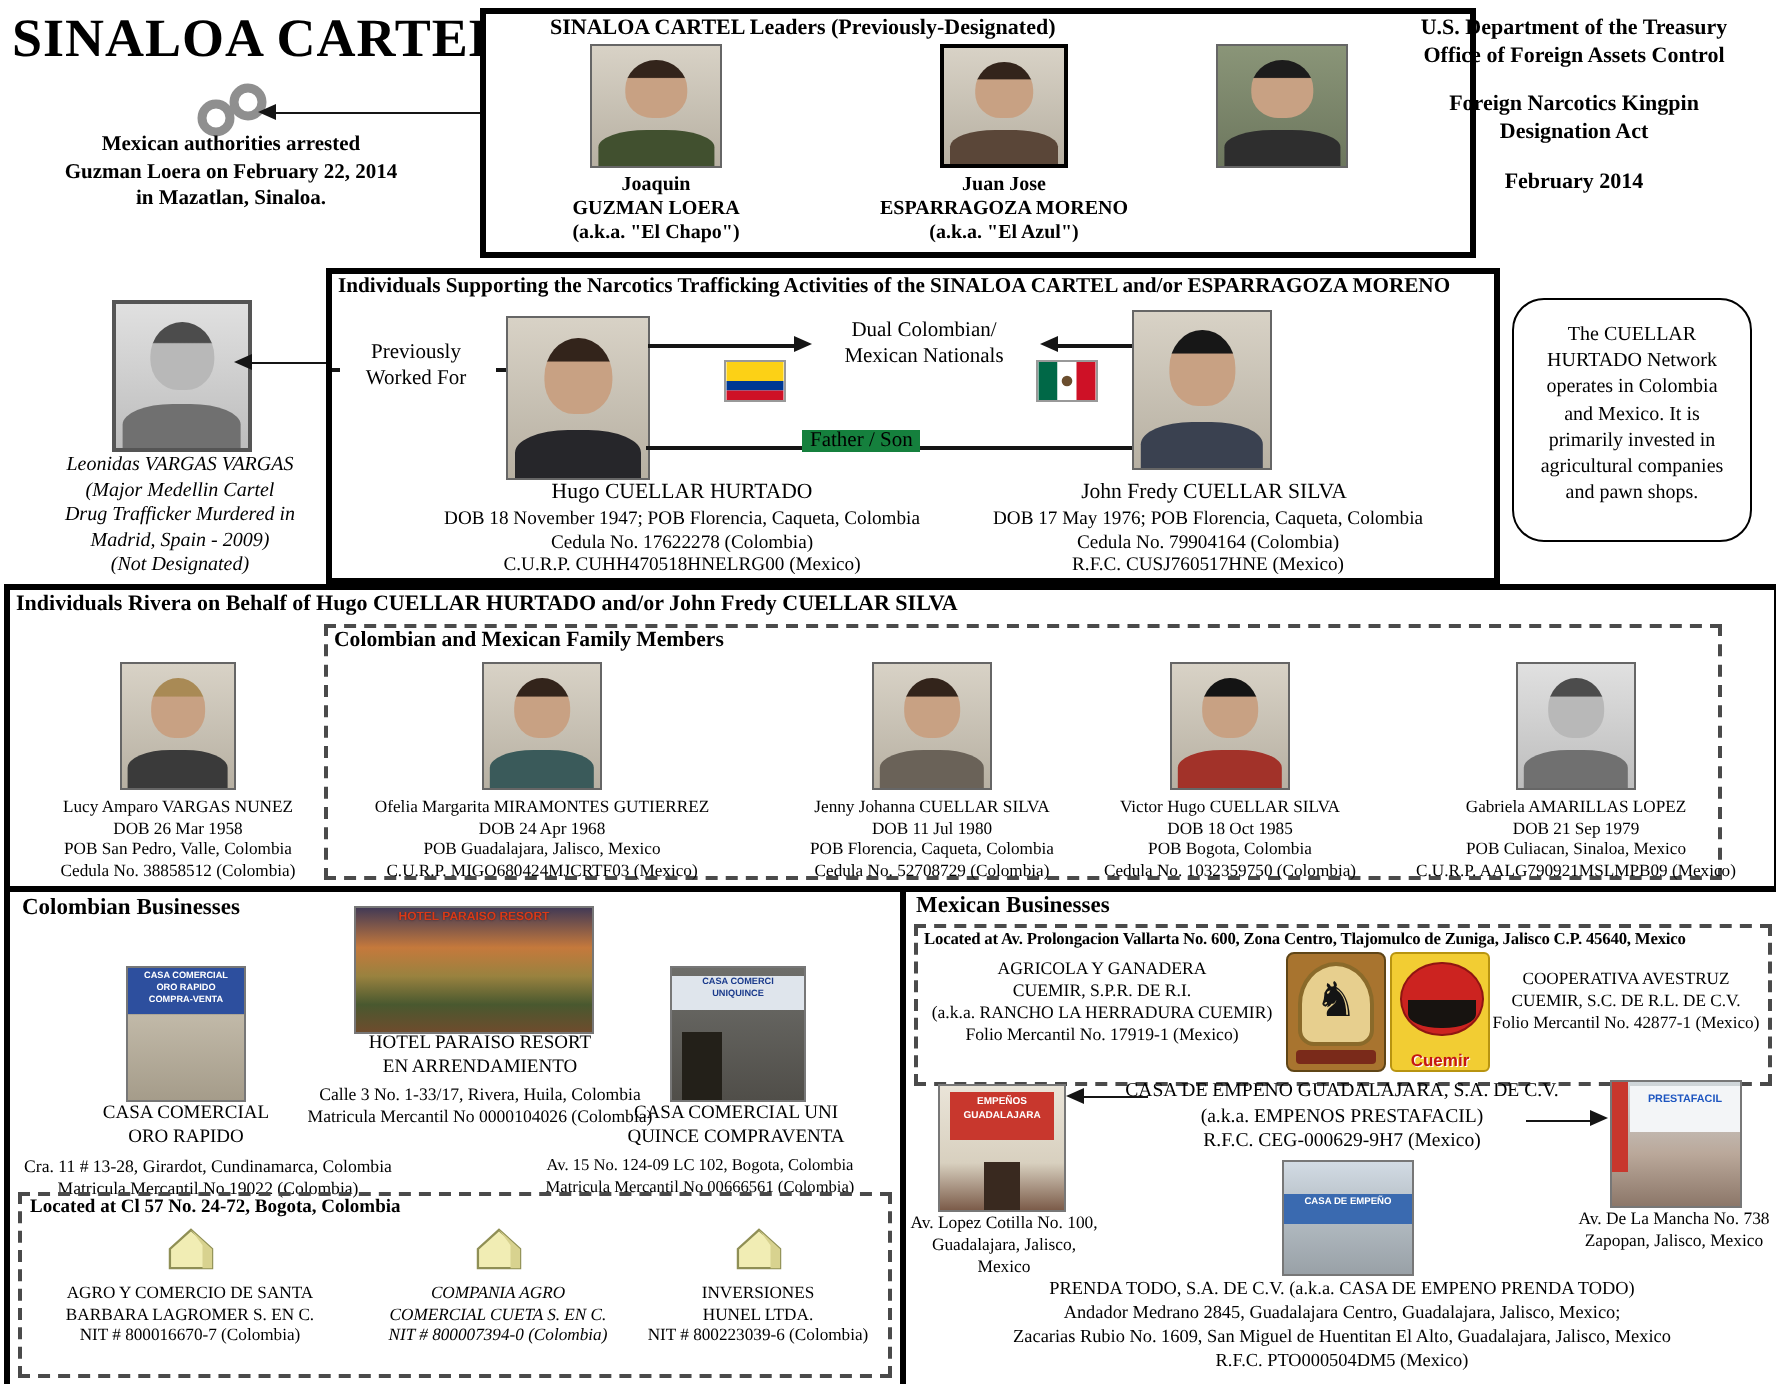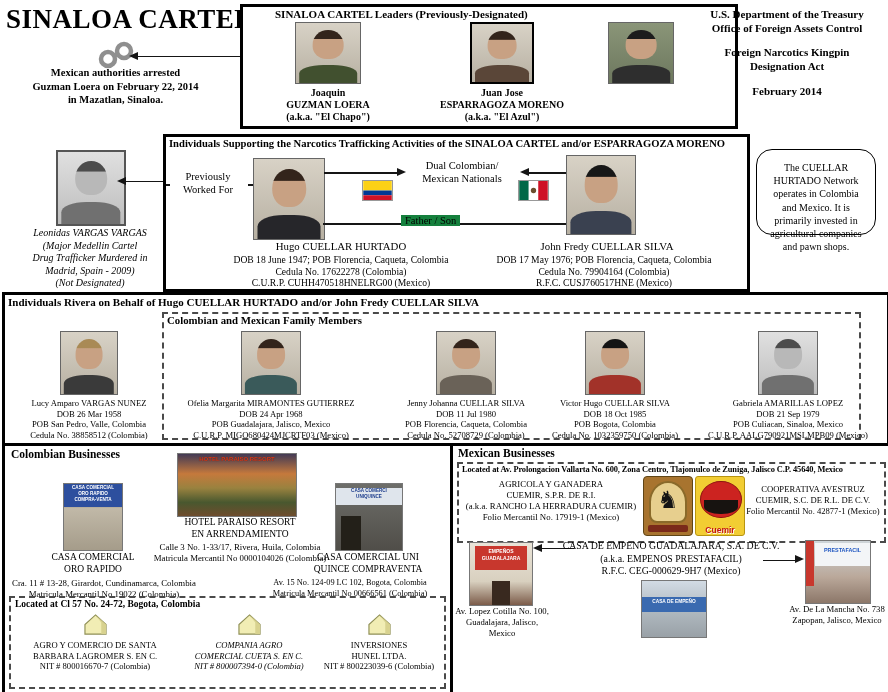--- a/index.html
+++ b/index.html
@@ -156,32 +156,32 @@
       <rect width="1" height="2" fill="#006847"></rect>
         <rect x="1" width="1" height="2" fill="#fff"></rect>
       <rect x="2" width="1" height="2" fill="#CE1126"></rect>
         <circle cx="1.5" cy="1" r="0.28" fill="#6b4e2e"></circle>
     </svg>
 
     <div class="line" style="left:157px;top:86px;width:243px;"></div>
     <div class="fslabel" style="left:235px;top:78px;">Father / Son</div>
 
     <div class="a c" style="left:0;top:103px;width:350px;font-size:10.8px;">Hugo CUELLAR HURTADO</div>
-    <div class="a c pre" style="left:0;top:117px;width:350px;font-size:9.6px;line-height:1.22;">DOB 18 June 1947; POB Florencia, Caqueta, Colombia
+    <div class="a c pre" style="left:0;top:117px;width:350px;font-size:9.6px;line-height:1.22;">DOB 18 November 1947; POB Florencia, Caqueta, Colombia
 Cedula No. 17622278 (Colombia)
 C.U.R.P. CUHH470518HNELRG00 (Mexico)</div>
 
     <div class="portrait" style="left:400px;top:18px;width:68px;height:78px;--hair:#171717;--body:#3a4150;"></div>
     <div class="a c" style="left:306px;top:103px;width:270px;font-size:10.8px;">John Fredy CUELLAR SILVA</div>
     <div class="a c pre" style="left:300px;top:117px;width:276px;font-size:9.6px;line-height:1.22;">DOB 17 May 1976; POB Florencia, Caqueta, Colombia
 Cedula No. 79904164 (Colombia)
 R.F.C. CUSJ760517HNE (Mexico)</div>
   </div>
 
-  <div class="netbox c" style="left:756px;top:149px;width:120px;height:86px;padding:11px 8px;box-sizing:border-box;font-size:10px;line-height:1.32;">The CUELLAR HURTADO Network operates in Colombia and Mexico.  It is primarily invested in agricultural companies and pawn shops.</div>
+  <div class="netbox c" style="left:756px;top:149px;width:120px;height:122px;padding:11px 8px;box-sizing:border-box;font-size:10px;line-height:1.32;">The CUELLAR HURTADO Network operates in Colombia and Mexico.  It is primarily invested in agricultural companies and pawn shops.</div>
 
   <div class="box" style="left:2px;top:292px;width:882px;height:149px;">
     <div class="a bold nowrap" style="left:3px;top:1px;font-size:11px;">Individuals Rivera on Behalf of Hugo CUELLAR HURTADO and/or John Fredy CUELLAR SILVA</div>
     <div class="dash" style="left:157px;top:17px;width:695px;height:124px;">
       <div class="a bold nowrap" style="left:3px;top:0;font-size:10.8px;">Colombian and Mexican Family Members</div>
     </div>
 
     <div class="member" style="left:4px;top:36px;width:160px;">
       <div class="portrait" style="width:56px;height:62px;--hair:#a98a55;"></div>
       <div class="mname">Lucy Amparo VARGAS NUNEZ</div>
@@ -324,15 +324,19 @@
     <div class="ph ph-pf" style="left:352px;top:94px;width:64px;height:62px;">
       <div class="sign">PRESTAFACIL</div>
     </div>
     <div class="a c pre" style="left:332px;top:158px;width:104px;font-size:8.7px;line-height:1.25;">Av. De La Mancha No. 738
 Zapopan, Jalisco, Mexico</div>
 
     <div class="ph ph-cde" style="left:188px;top:134px;width:64px;height:56px;">
       <div class="sign">CASA DE EMPEÑO</div>
     </div>
 
+    <div class="a c pre" style="left:4px;top:193px;width:428px;font-size:9.2px;line-height:1.3;">PRENDA TODO, S.A. DE C.V. (a.k.a. CASA DE EMPENO PRENDA TODO)
+Andador Medrano 2845, Guadalajara Centro, Guadalajara, Jalisco, Mexico;
+Zacarias Rubio No. 1609, San Miguel de Huentitan El Alto, Guadalajara, Jalisco, Mexico
+R.F.C. PTO000504DM5 (Mexico)</div>
   </div>
 
 </div>
 
 </body></html>

